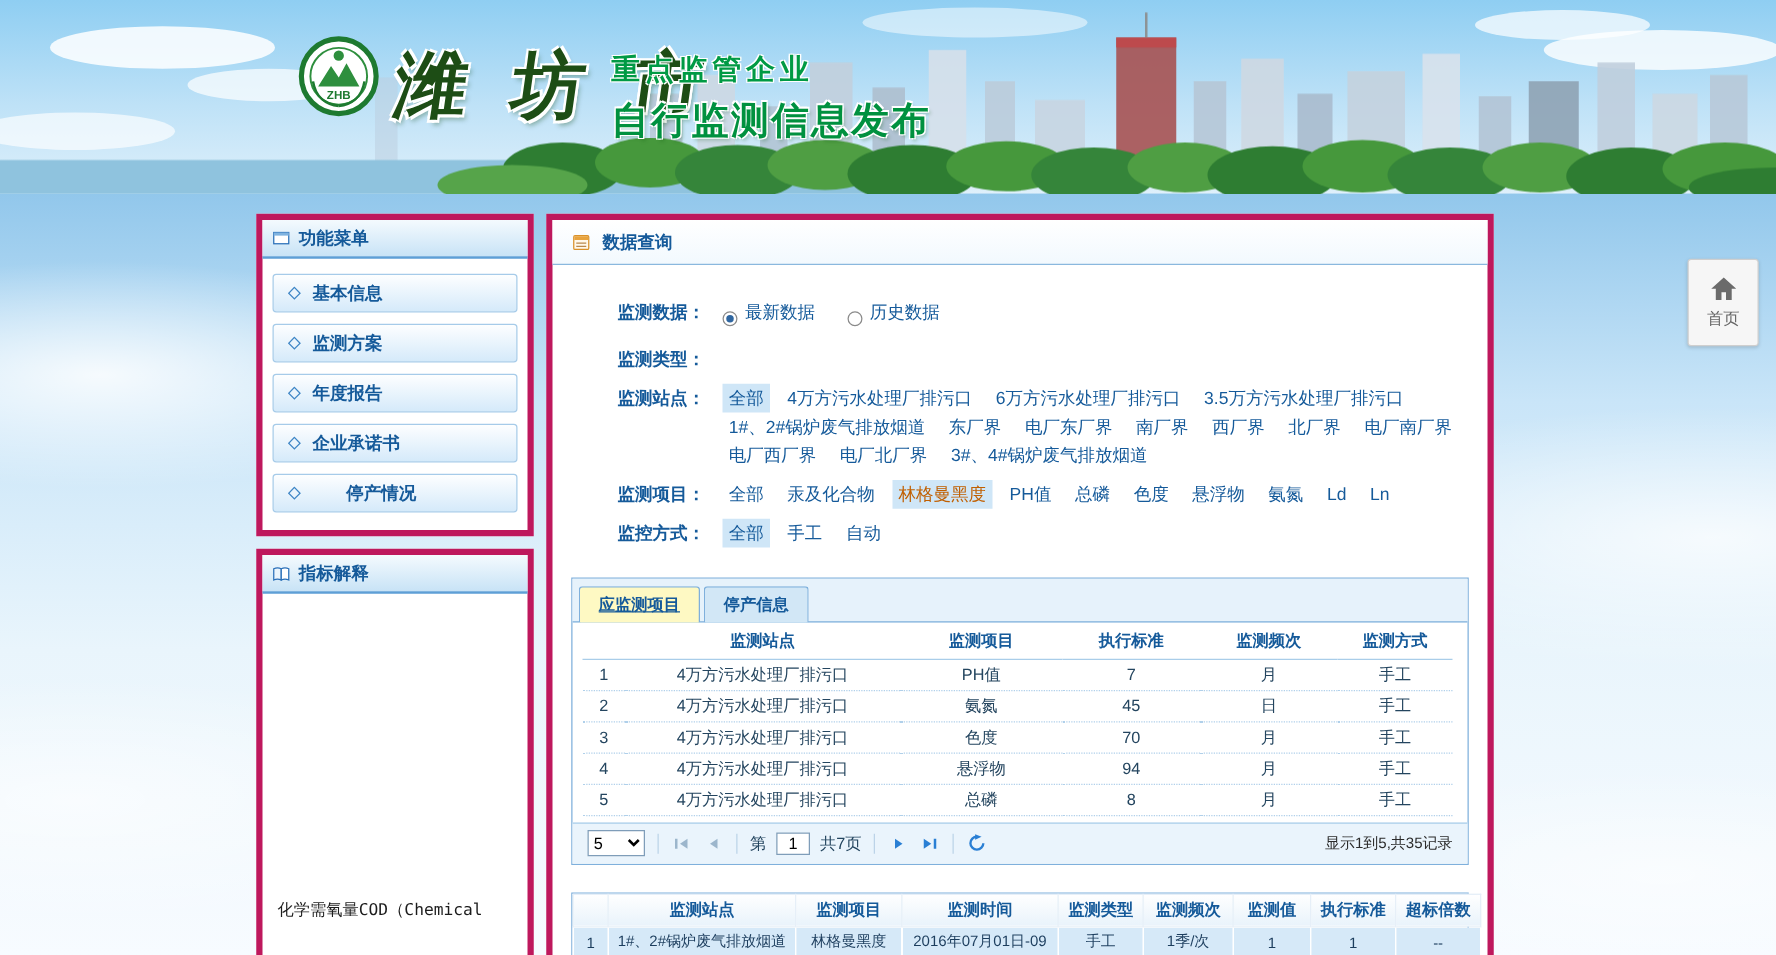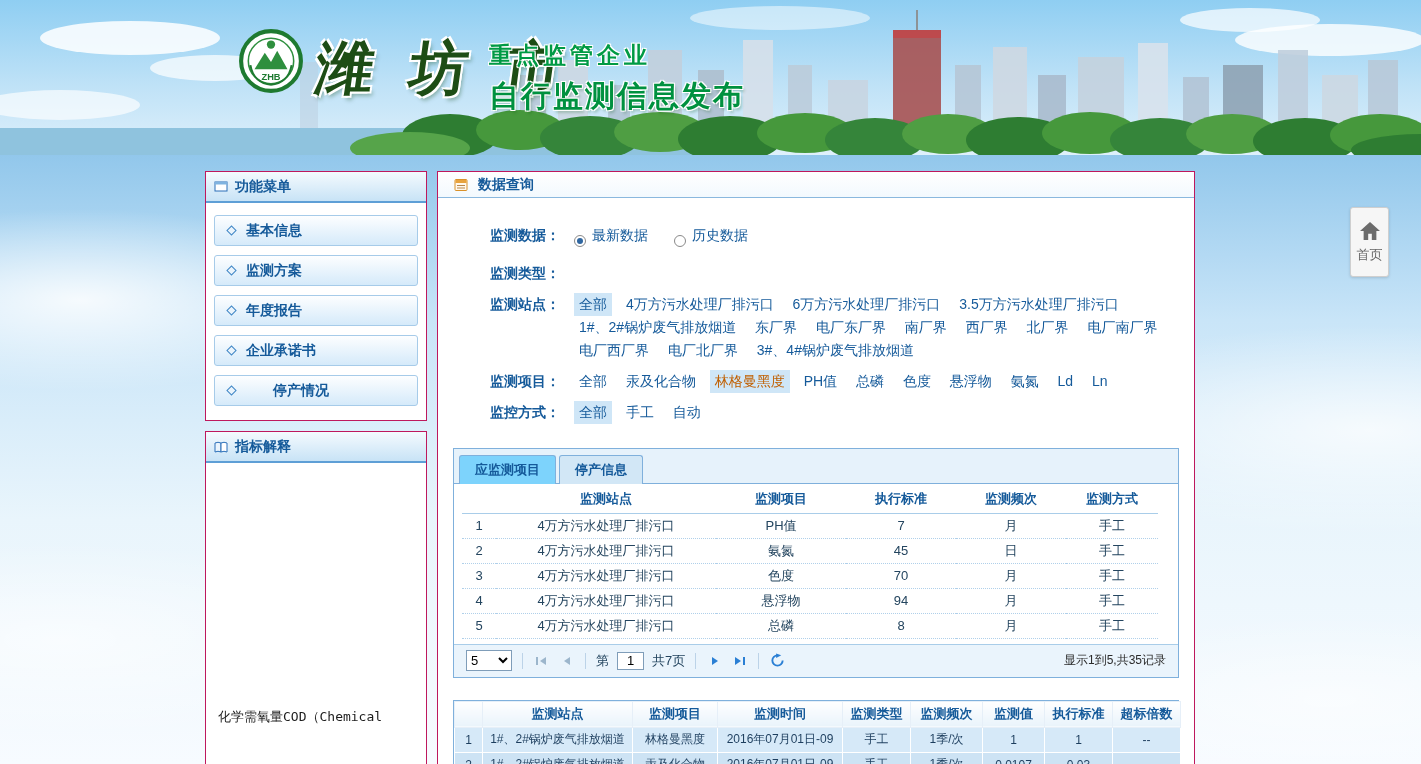--- a/index.html
+++ b/index.html
@@ -29,21 +29,21 @@
   .banner-sub .line1 {
     font-size:23px; font-weight:bold; letter-spacing:4px; color:#009a44;
     text-shadow:1px 1px 0 #fff, -1px -1px 0 #fff, 1px -1px 0 #fff, -1px 1px 0 #fff;
   }
   .banner-sub .line2 {
     margin-top:5px; font-size:30px; font-weight:bold; letter-spacing:2px; color:#00913f;
     text-shadow:1px 1px 0 #fff, -1px -1px 0 #fff, 1px -1px 0 #fff, -1px 1px 0 #fff, 2px 3px 3px rgba(0,80,0,.25);
   }
 
   
-  .blue-box { border:1px solid #be185d; background:#fff; }
+  .blue-box { border:5px solid #be185d; background:#fff; }
   .box-header {
     height:31px; background:linear-gradient(180deg,#f4fafe,#c8e3f6);
     border-bottom:2px solid #5e9fd6; display:flex; align-items:center;
     padding:0 8px; gap:7px; color:#155a9a; font-weight:bold; font-size:14px;
   }
 
   
   #sidebar { position:absolute; top:171px; left:205px; width:222px; }
   .menu-list { padding:12px 8px; }
   .menu-item {
@@ -55,21 +55,21 @@
   }
   .menu-item:last-child { margin-bottom:2px;gap:36px; }
   .menu-item.active .mi-label { color:#d60000; }
   #indicator-box { margin-top:10px; }
   .indicator-body { height:310px; padding:245px 10px 0 12px; }
   .indicator-text { font-family:"DejaVu Sans Mono", monospace; font-size:13px; color:#1c1c1c; line-height:17px; }
 
   
   #main { position:absolute; top:171px; left:437px; width:758px; height:660px; }
   .panel-header {
-    height:26px; border-bottom:1px solid #8ab8de;
+    height:36px; border-bottom:1px solid #8ab8de;
     display:flex; align-items:center; gap:9px; padding:0 15px;
     color:#155a9a; font-weight:bold; font-size:14px;
     background:linear-gradient(180deg,#ffffff,#f2f9fe);
   }
 
   .filters { padding:26px 18px 4px 52px; }
   .filter-row { display:flex; margin-bottom:8px; font-size:14px; line-height:23px; }
   .filter-label { width:84px; flex:none; color:#155a9a; font-weight:bold; }
   .filter-opts { flex:1; color:#155a9a; }
   .opt { display:inline-block; margin-right:5px; padding:0 5px; cursor:pointer; }
@@ -80,21 +80,21 @@
   .rb.checked::after { content:""; position:absolute; left:2px; top:2px; right:2px; bottom:2px; background:#2f66a0; border-radius:50%; }
 
   
   .grid-box { margin:12px 15px 0; border:1px solid #7fb0dc; background:#fff; }
   .tab-strip { background:#e6f2fb; border-bottom:1px solid #7fb0dc; padding:5px 5px 0; display:flex; gap:3px; }
   .tab {
     padding:5px 15px; font-size:13px; font-weight:bold; color:#155a9a;
     border:1px solid #7fb0dc; border-bottom:none; border-radius:3px 3px 0 0;
     background:#d2e7f6; cursor:pointer; position:relative; top:1px;
   }
-  .tab.active { background:#7dd3fc; }
+  .tab.active { background:#fef9c3;text-decoration:underline; }
   table.t1 { border-collapse:collapse; table-layout:fixed; width:696px; margin:2px 22px 0 8px; font-size:13px; color:#24455f; }
   .t1 th { font-weight:bold; color:#155a9a; height:27px; border-bottom:1px solid #a9cde9; text-align:center; }
   .t1 td { height:25px; text-align:center; border-bottom:1px dotted #b0d0ea; overflow:hidden; white-space:nowrap; }
 
   
   .pager {
     height:33px; background:#eaf4fc; border-top:1px solid #a9cde9; margin-top:5px;
     display:flex; align-items:center; padding:0 12px; gap:8px; font-size:13px; color:#24455f;
   }
   select.page-size { width:46px; height:21px; font-size:13px; border:1px solid #7f9db9; background:#fff; }
@@ -105,21 +105,21 @@
 
   
   .grid-box2 { margin:22px 15px 0; border:1px solid #7fb0dc; background:#fff; }
   table.t2 { border-collapse:collapse; table-layout:fixed; width:100%; font-size:12px; color:#1d3e5e; }
   .t2 th { height:26px; font-weight:bold; color:#155a9a; background:linear-gradient(180deg,#ffffff,#e9f3fb); border:1px solid #e6eff8; font-size:13px; text-align:center; }
   .t2 td { height:25px; text-align:center; border:1px solid #fff; background:#d6e9f8; overflow:hidden; white-space:nowrap; }
   .t2 tr.alt td { background:#cde3f4; }
 
   
   #home-btn {
-    position:absolute; left:1350px; top:207px; width:39px; height:70px;
+    position:absolute; left:1350px; top:207px; width:57px; height:70px;
     background:#f6f6f6; border:1px solid #cfcfcf; border-radius:3px;
     box-shadow:0 1px 3px rgba(0,0,0,.15);
     display:flex; flex-direction:column; align-items:center; justify-content:center; gap:5px;
     cursor:pointer;
   }
   #home-btn .home-label { font-size:13px; color:#666; }
 </style>
 </head>
 <body>
 

